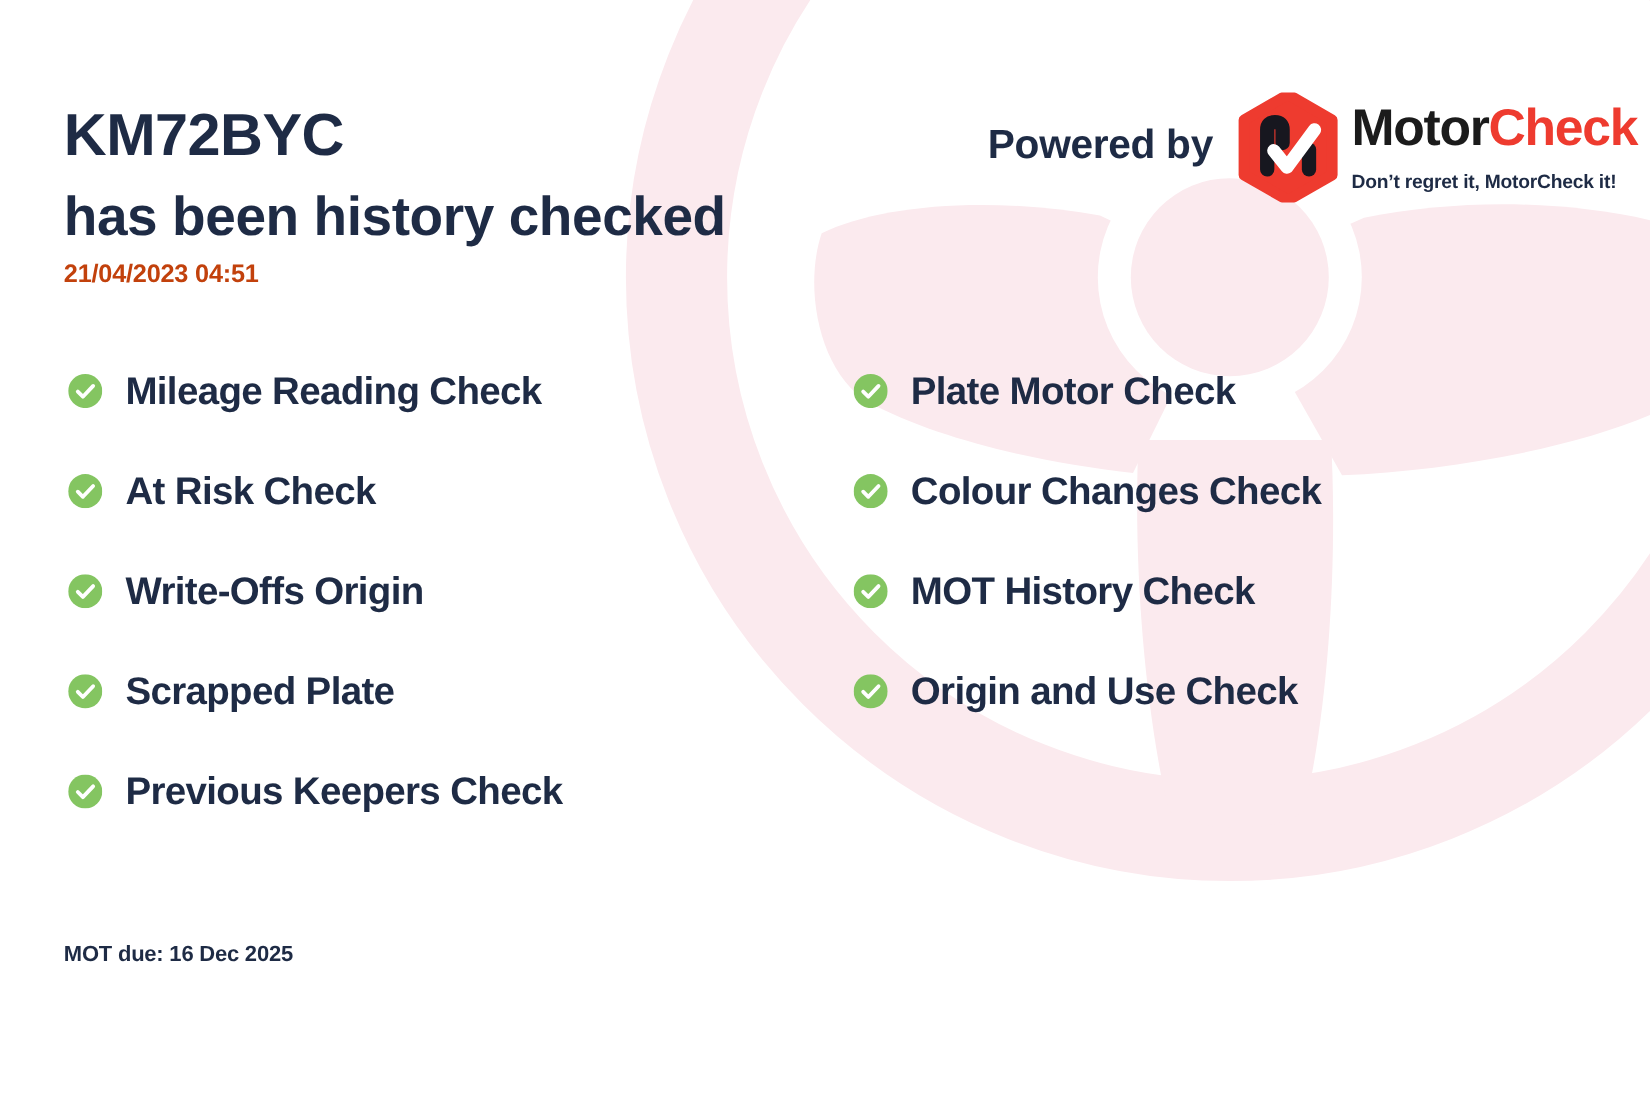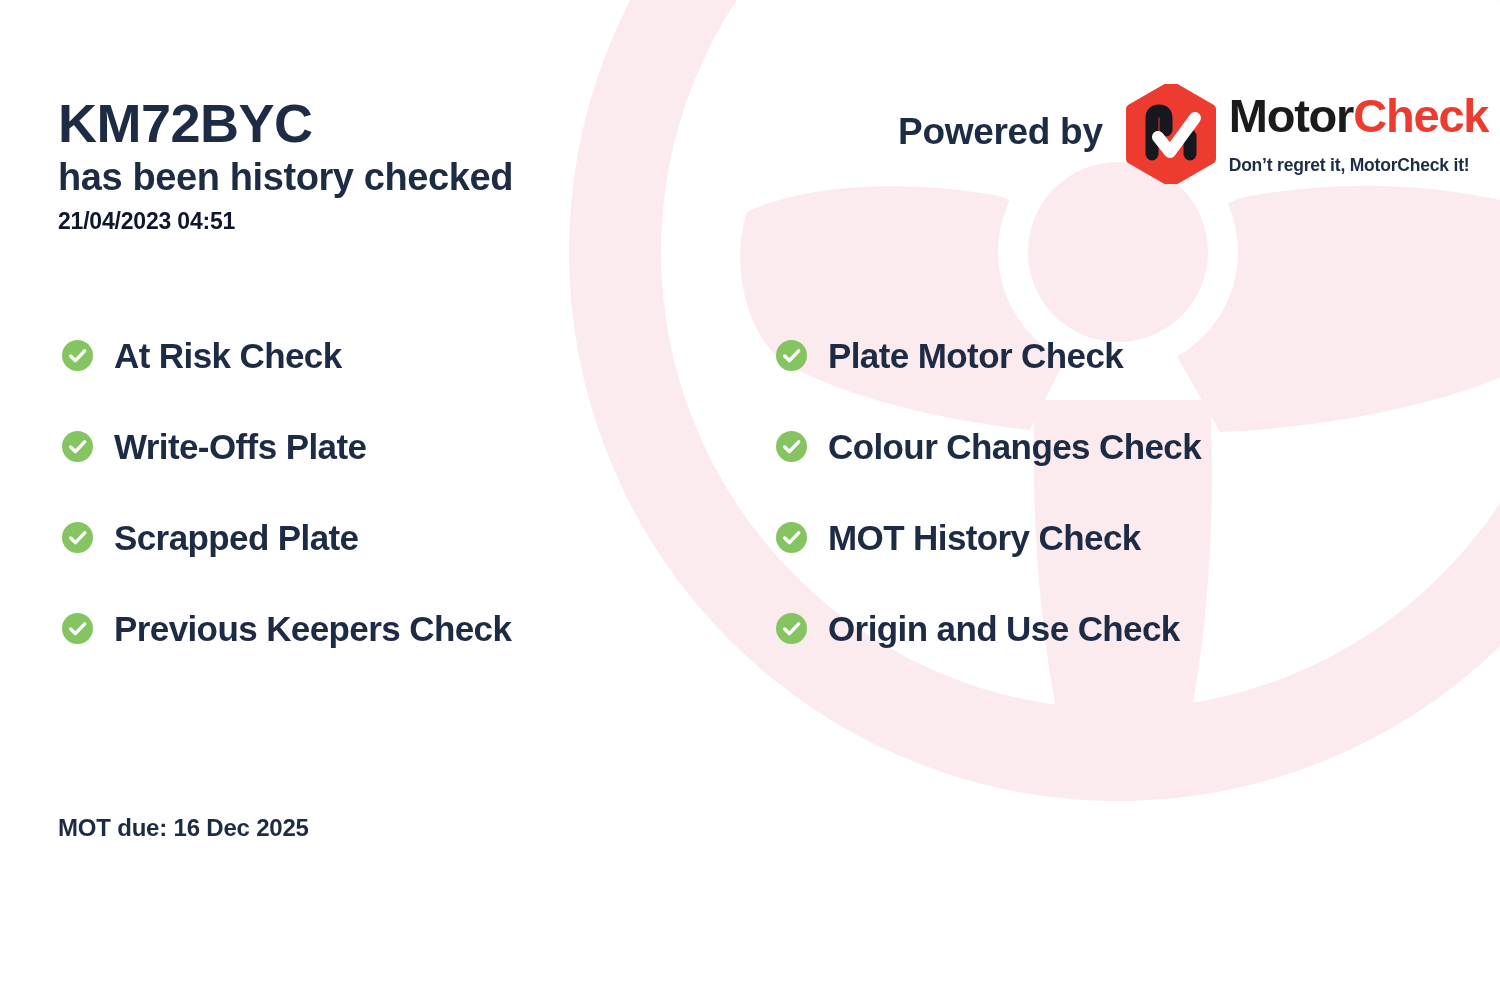--- a/index.html
+++ b/index.html
@@ -35,32 +35,32 @@
   }
   .reg-line {
     font-size: 54px;
     font-weight: bold;
     color: #1e2b45;
     letter-spacing: -0.5px;
     line-height: 1.02;
     white-space: nowrap;
   }
   .sub-line {
-    font-size: 38px;
+    font-size: 50px;
     font-weight: bold;
     color: #1e2b45;
     letter-spacing: -0.4px;
     line-height: 1.25;
-    margin-top: 3px;
+    margin-top: 15px;
     white-space: nowrap;
   }
   .stamp-line {
     font-size: 23px;
     font-weight: bold;
-    color: #0f172a;
+    color: #c2410c;
     letter-spacing: -0.2px;
     margin-top: 6px;
     white-space: nowrap;
   }
   
   .powered-wrap {
     position: absolute;
     left: 898px;
     top: 84px;
     display: flex;
@@ -130,22 +130,22 @@
     font-size: 35px;
     font-weight: bold;
     color: #1e2b45;
     letter-spacing: -0.6px;
     white-space: nowrap;
   }
   
   .mot-due {
     position: absolute;
     left: 58px;
-    top: 814px;
-    font-size: 24px;
+    top: 857px;
+    font-size: 20px;
     font-weight: bold;
     color: #1e2b45;
     letter-spacing: -0.2px;
     white-space: nowrap;
   }
 </style>
 </head>
 <body>
 
 <div class="canvas">
@@ -212,28 +212,35 @@
       </div>
     </div>
   </div>
 
   <div class="col col-left">
     <div class="check-row">
       <svg class="check-badge" viewBox="0 0 32 32">
           <circle cx="16" cy="16" r="16" fill="#84c561"></circle>
           <path d="M9 16.5 L13.8 21.3 L23.4 11.2" fill="none" stroke="#ffffff" stroke-width="3.6" stroke-linecap="round" stroke-linejoin="round"></path>
         </svg>
+      <span class="check-label">Mileage Reading Check</span>
+    </div>
+    <div class="check-row">
+      <svg class="check-badge" viewBox="0 0 32 32">
+          <circle cx="16" cy="16" r="16" fill="#84c561"></circle>
+          <path d="M9 16.5 L13.8 21.3 L23.4 11.2" fill="none" stroke="#ffffff" stroke-width="3.6" stroke-linecap="round" stroke-linejoin="round"></path>
+        </svg>
       <span class="check-label">At Risk Check</span>
     </div>
     <div class="check-row">
       <svg class="check-badge" viewBox="0 0 32 32">
           <circle cx="16" cy="16" r="16" fill="#84c561"></circle>
           <path d="M9 16.5 L13.8 21.3 L23.4 11.2" fill="none" stroke="#ffffff" stroke-width="3.6" stroke-linecap="round" stroke-linejoin="round"></path>
         </svg>
-      <span class="check-label">Write-Offs Plate</span>
+      <span class="check-label">Write-Offs Origin</span>
     </div>
     <div class="check-row">
       <svg class="check-badge" viewBox="0 0 32 32">
           <circle cx="16" cy="16" r="16" fill="#84c561"></circle>
           <path d="M9 16.5 L13.8 21.3 L23.4 11.2" fill="none" stroke="#ffffff" stroke-width="3.6" stroke-linecap="round" stroke-linejoin="round"></path>
         </svg>
       <span class="check-label">Scrapped Plate</span>
     </div>
     <div class="check-row">
       <svg class="check-badge" viewBox="0 0 32 32">

